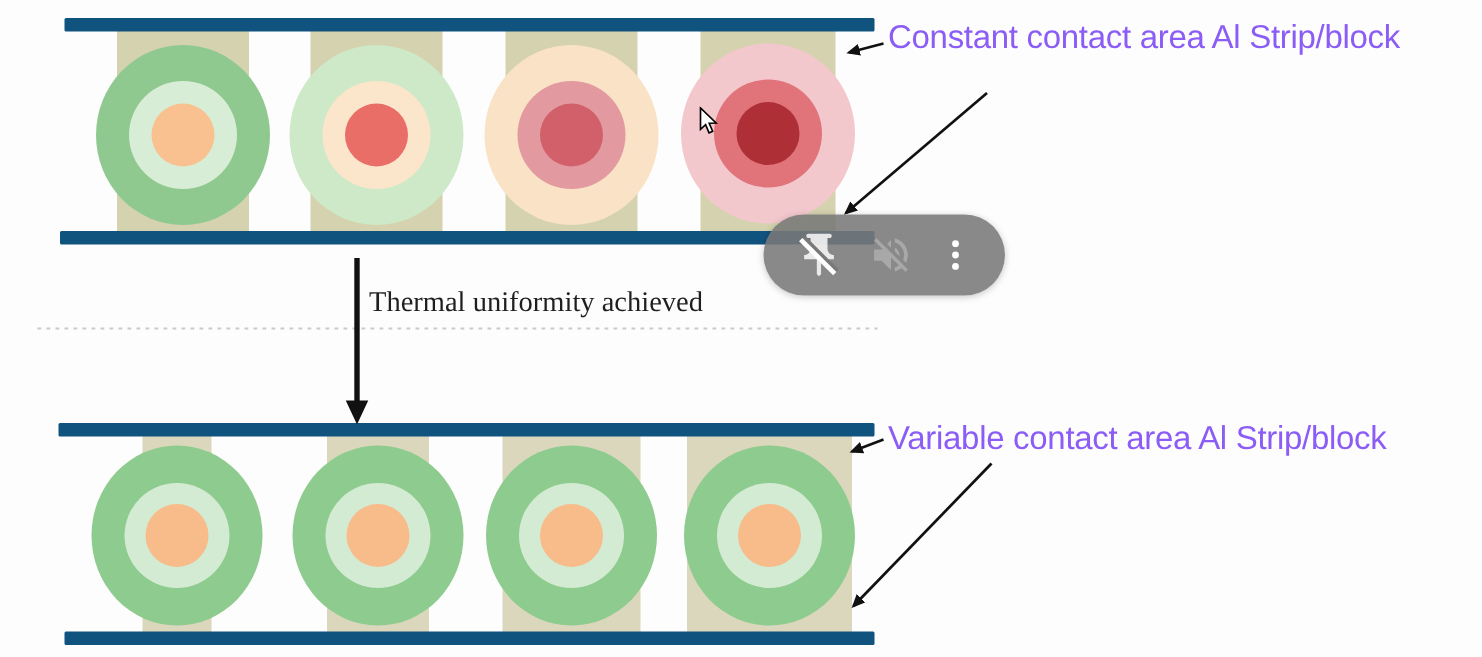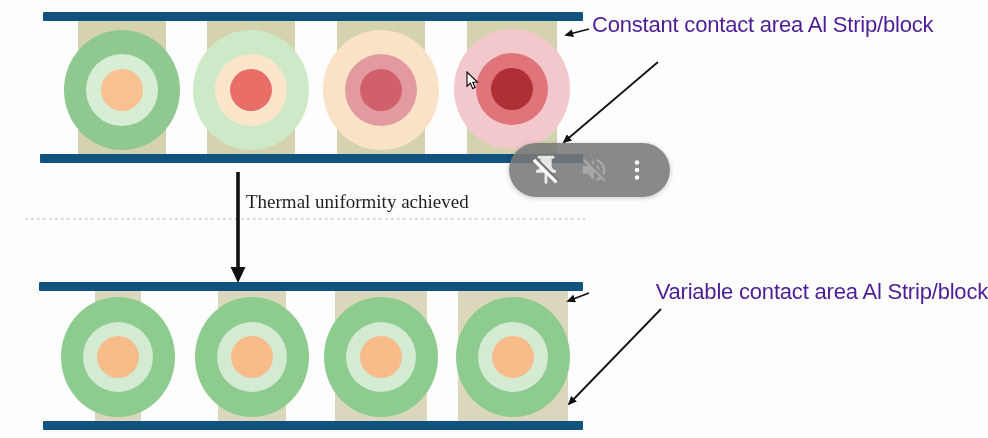--- a/index.html
+++ b/index.html
@@ -6,21 +6,21 @@
   .stage{
     position:relative;width:988px;height:438px;overflow:hidden;
     font-family:"Liberation Sans",sans-serif;background:#fdfdfd;
   }
   .abs{position:absolute;}
   .bar{position:absolute;border-radius:1px;}
   .strip{position:absolute;}
   .ring{position:absolute;border-radius:50%;}
   .side-label{
     position:absolute;left:592px;width:396px;
-    font-size:22px;letter-spacing:-0.2px;color:#4c1d95;line-height:28px;
+    font-size:22px;letter-spacing:-0.2px;color:#8b5cf6;line-height:28px;
     white-space:nowrap;
   }
   .mid-text{
     position:absolute;left:246px;top:189px;
     font-family:"Liberation Serif",serif;font-size:19px;line-height:25px;
     color:#1f1f1f;white-space:nowrap;text-align:right;
   }
   .annot-svg{position:absolute;left:0;top:0;pointer-events:none;}
   .pill{
     position:absolute;left:509px;top:143px;width:161px;height:54px;
@@ -92,21 +92,21 @@
     <polygon points="230.5,267 245.5,267 238,283" fill="#111111"></polygon>
 
     <line x1="589" y1="29" x2="566" y2="35" stroke="#111111" stroke-width="1.8" marker-end="url(#ah)"></line>
     <line x1="658" y1="62" x2="564" y2="142" stroke="#111111" stroke-width="1.8" marker-end="url(#ah)"></line>
 
     <line x1="589" y1="293" x2="568" y2="301" stroke="#111111" stroke-width="1.8" marker-end="url(#ah)"></line>
     <line x1="661" y1="309" x2="569" y2="404" stroke="#111111" stroke-width="1.8" marker-end="url(#ah)"></line>
   </svg>
 
   <div class="side-label" style="top:11px;">Constant contact area Al Strip/block</div>
-  <div class="side-label" style="top:278px;text-align:right;">Variable contact area Al Strip/block</div>
+  <div class="side-label" style="top:278px;">Variable contact area Al Strip/block</div>
   <div class="mid-text">
     <div>Thermal uniformity achieved</div>
   </div>
 
   <div class="pill">
     <button class="pill-btn" title="">
       <svg width="34" height="34" viewBox="0 0 24 24">
         <path d="M16,9 V4 l1,0 c0.55,0 1,-0.45 1,-1 s-0.45,-1 -1,-1 H7 C6.45,2 6,2.45 6,3 s0.45,1 1,1 l1,0 v5 c0,1.66 -1.34,3 -3,3 v2 h5.97 v7 l1,1 1,-1 v-7 H19 v-2 c-1.66,0 -3,-1.34 -3,-3 z" fill="#ffffff" fill-opacity="0.82"></path>
         <line x1="4.6" y1="3.4" x2="20.6" y2="19.4" stroke="#797979" stroke-width="1.8"></line>
         <line x1="3.4" y1="4.8" x2="19.4" y2="20.8" stroke="#ffffff" stroke-width="2.2"></line>

